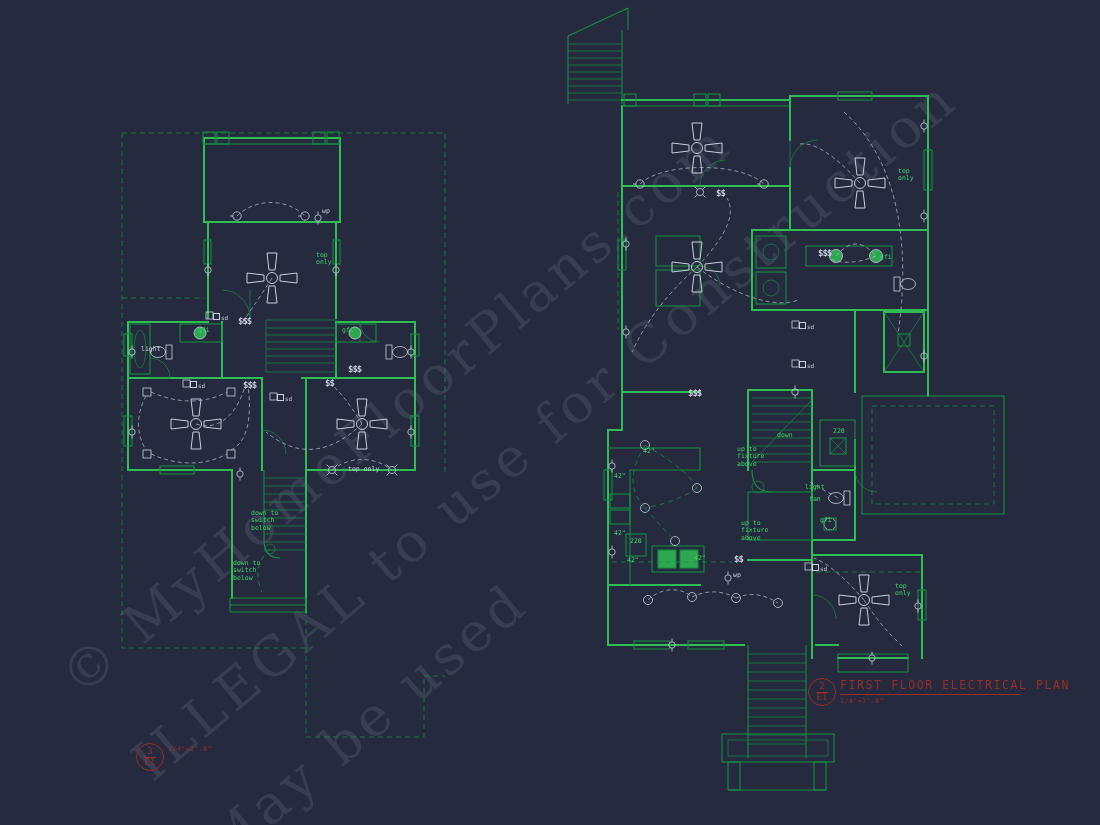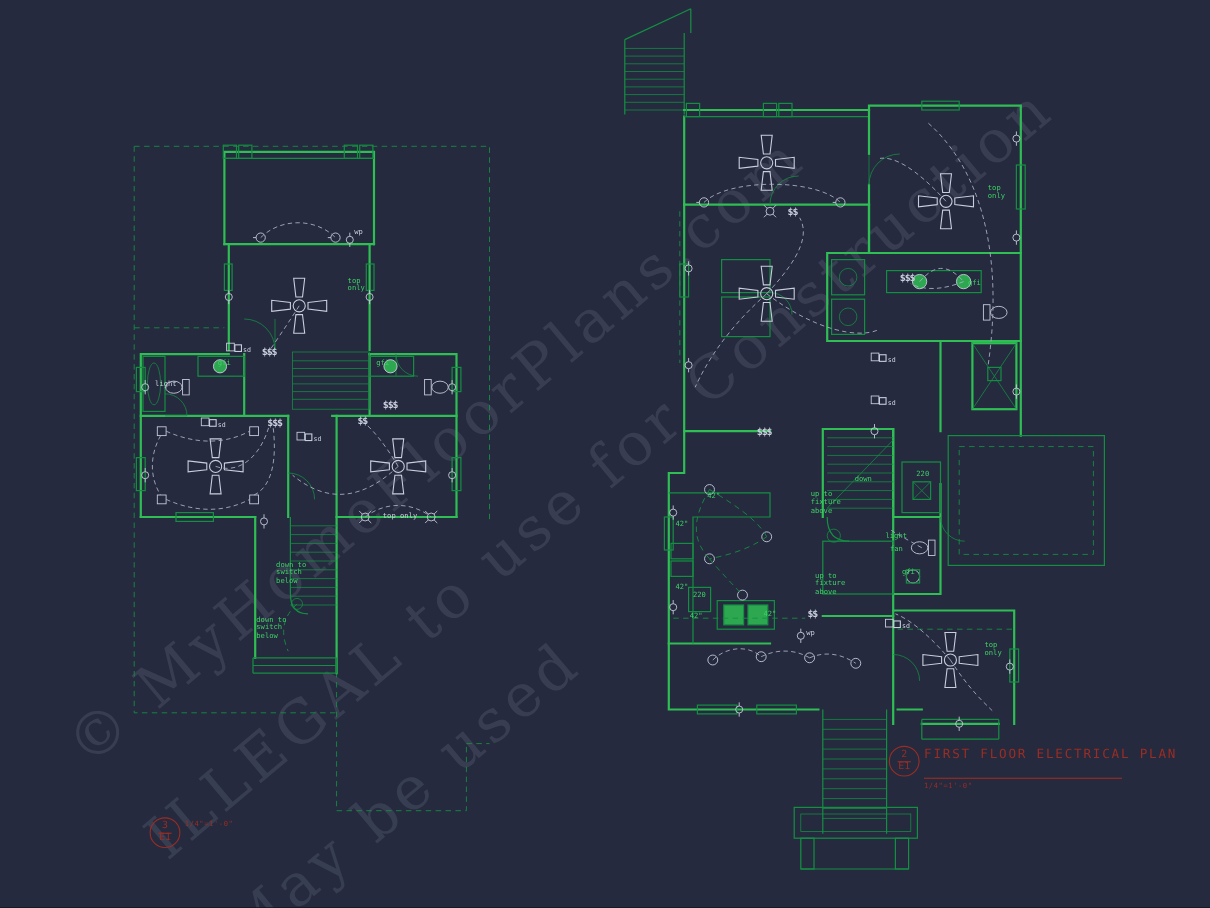--- a/index.html
+++ b/index.html
@@ -30,21 +30,21 @@
     opacity:.14;pointer-events:none;}
   .wm-line{font-family:"DejaVu Serif",serif;font-size:54px;letter-spacing:5px;
     color:var(--watermark-gray);white-space:nowrap;line-height:2.05;}
   .titleblock{position:absolute;display:flex;align-items:flex-start;color:var(--title-red);}
   .refcircle{width:26px;height:26px;border:1.6px solid var(--title-red);border-radius:50%;
     display:flex;flex-direction:column;align-items:center;justify-content:center;
     font-size:9px;line-height:1.05;flex:none;margin-right:4px;}
   .refcircle .num{border-bottom:1px solid var(--title-red);padding:0 3px;}
   .tcol{display:flex;flex-direction:column;}
   .ptitle{font-size:11.5px;letter-spacing:1.6px;border-bottom:1.4px solid var(--title-red);
-    padding-bottom:15px;white-space:nowrap;}
+    padding-bottom:2px;white-space:nowrap;}
   .pscale{font-size:6.5px;margin-top:2px;letter-spacing:.5px;}
   .tb-left .ptitle{width:224px;} .tb-right .ptitle{width:180px;}
 </style>
 </head>
 <body>
 
 <div id="canvas">
 
   <div id="watermark" style="opacity: 0.14; transform: translate(-50%, -50%) rotate(-40deg);">
       <div class="wm-line">© MyHomeFloorPlans.com</div>

